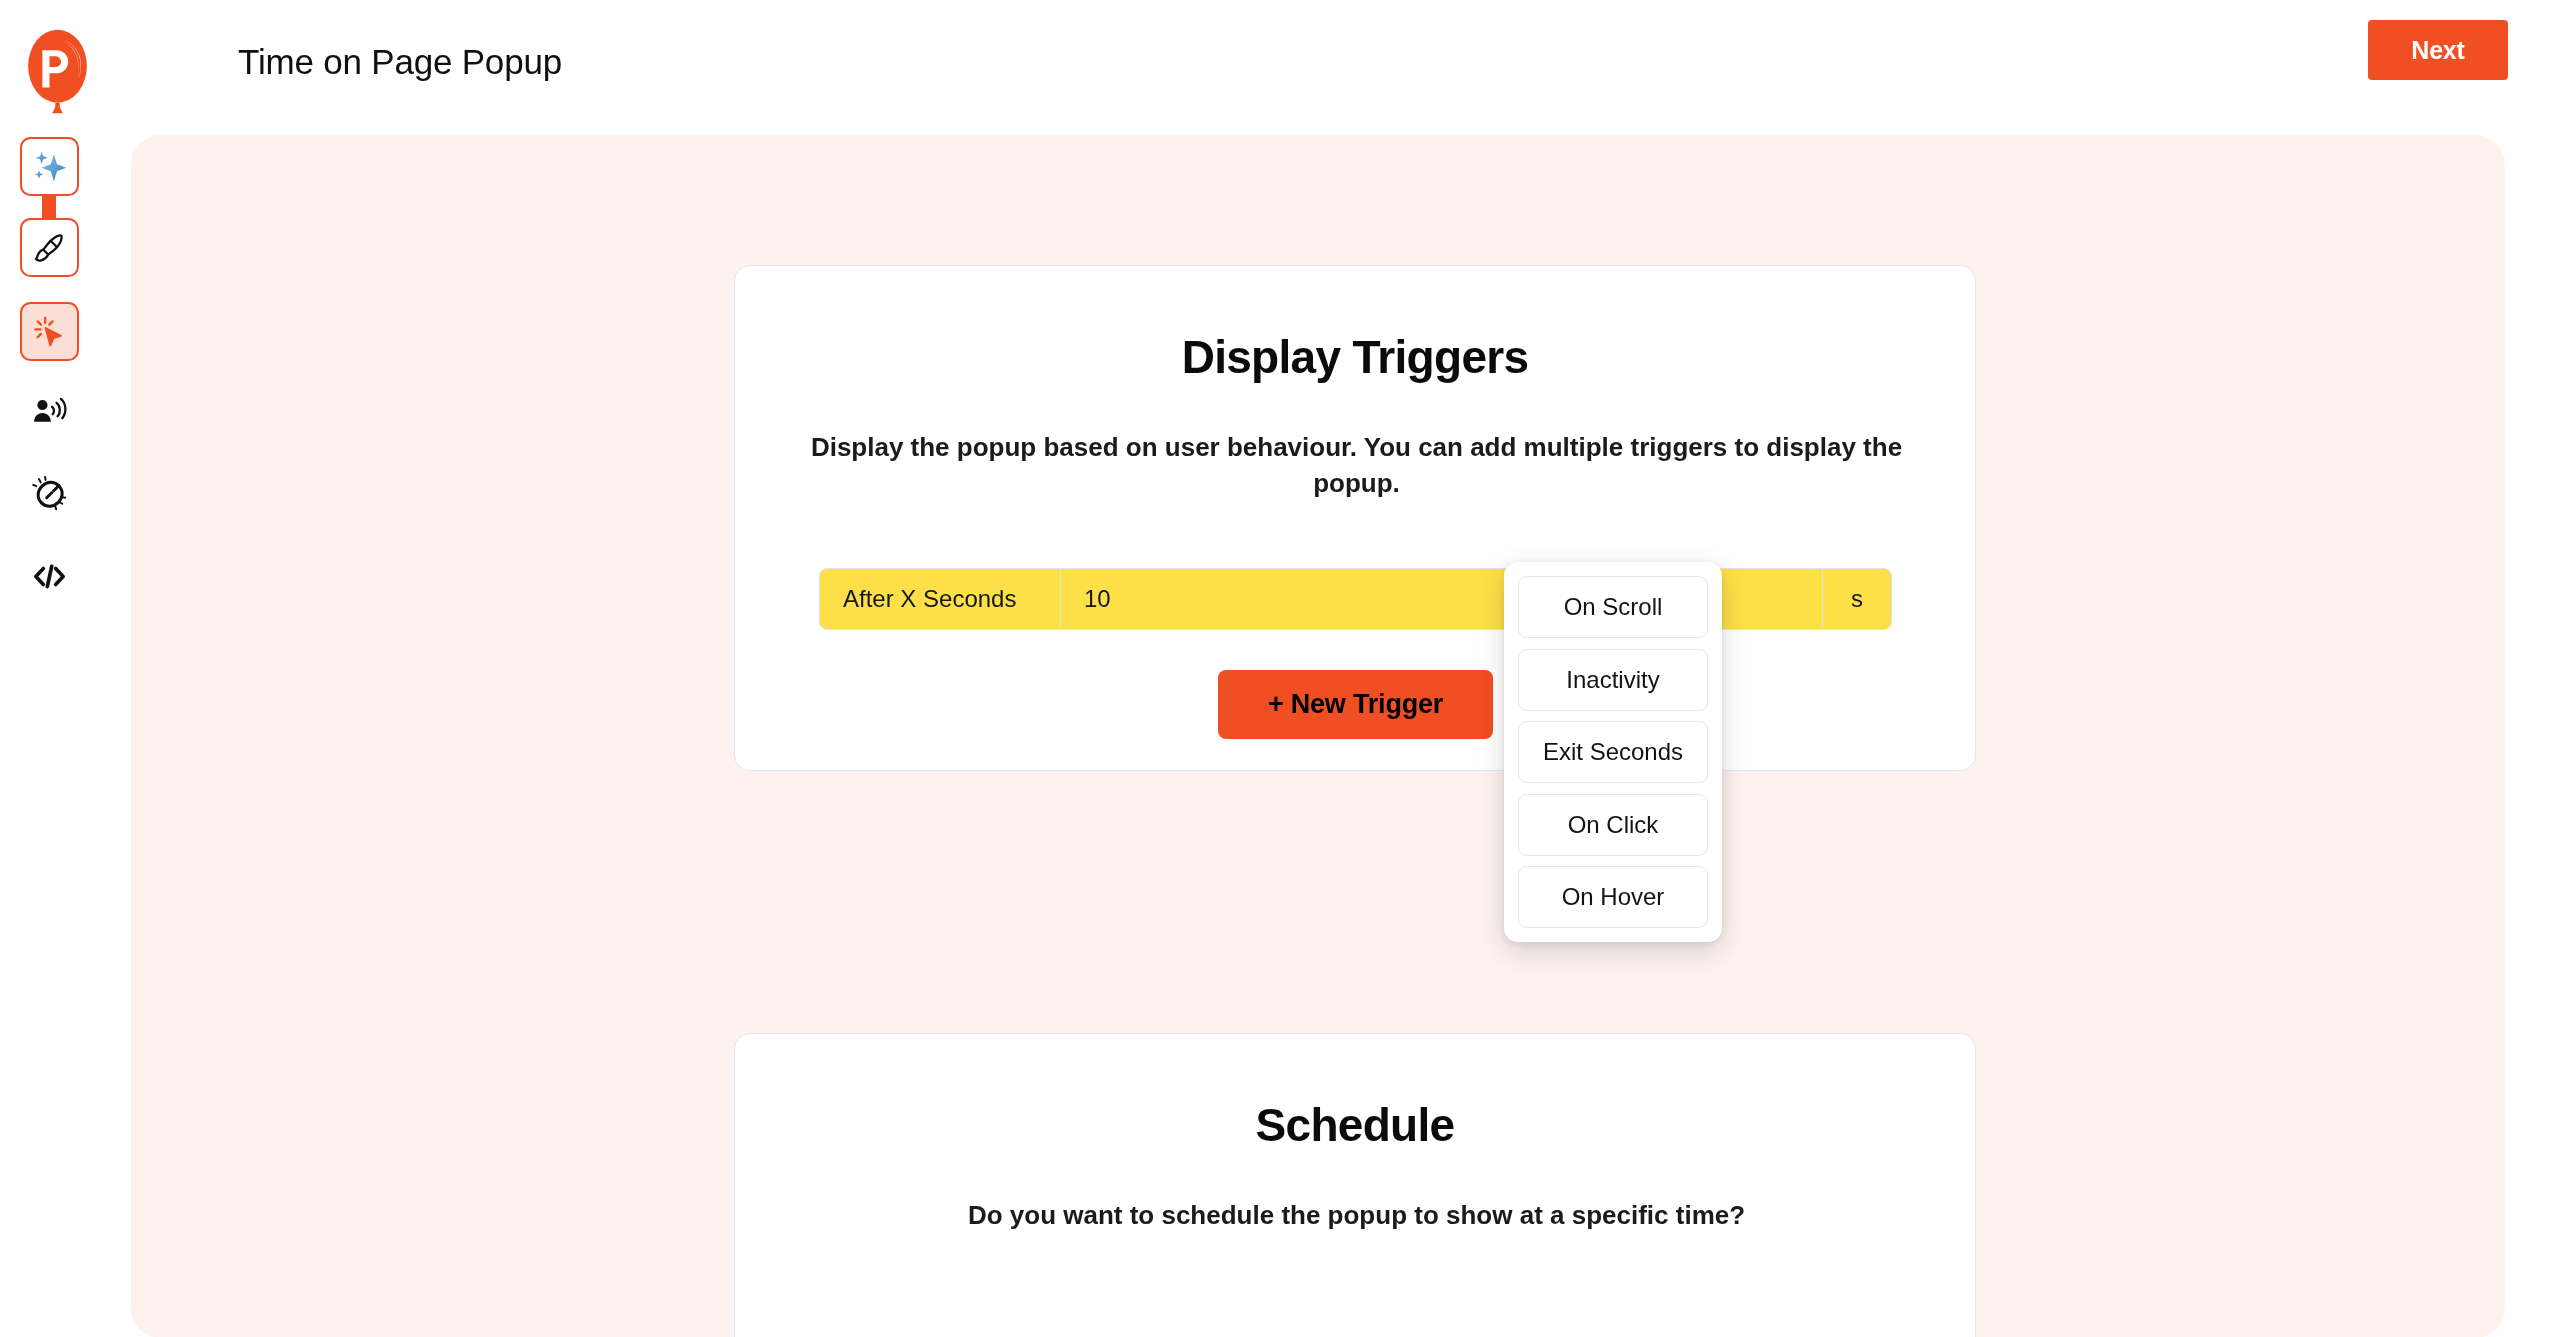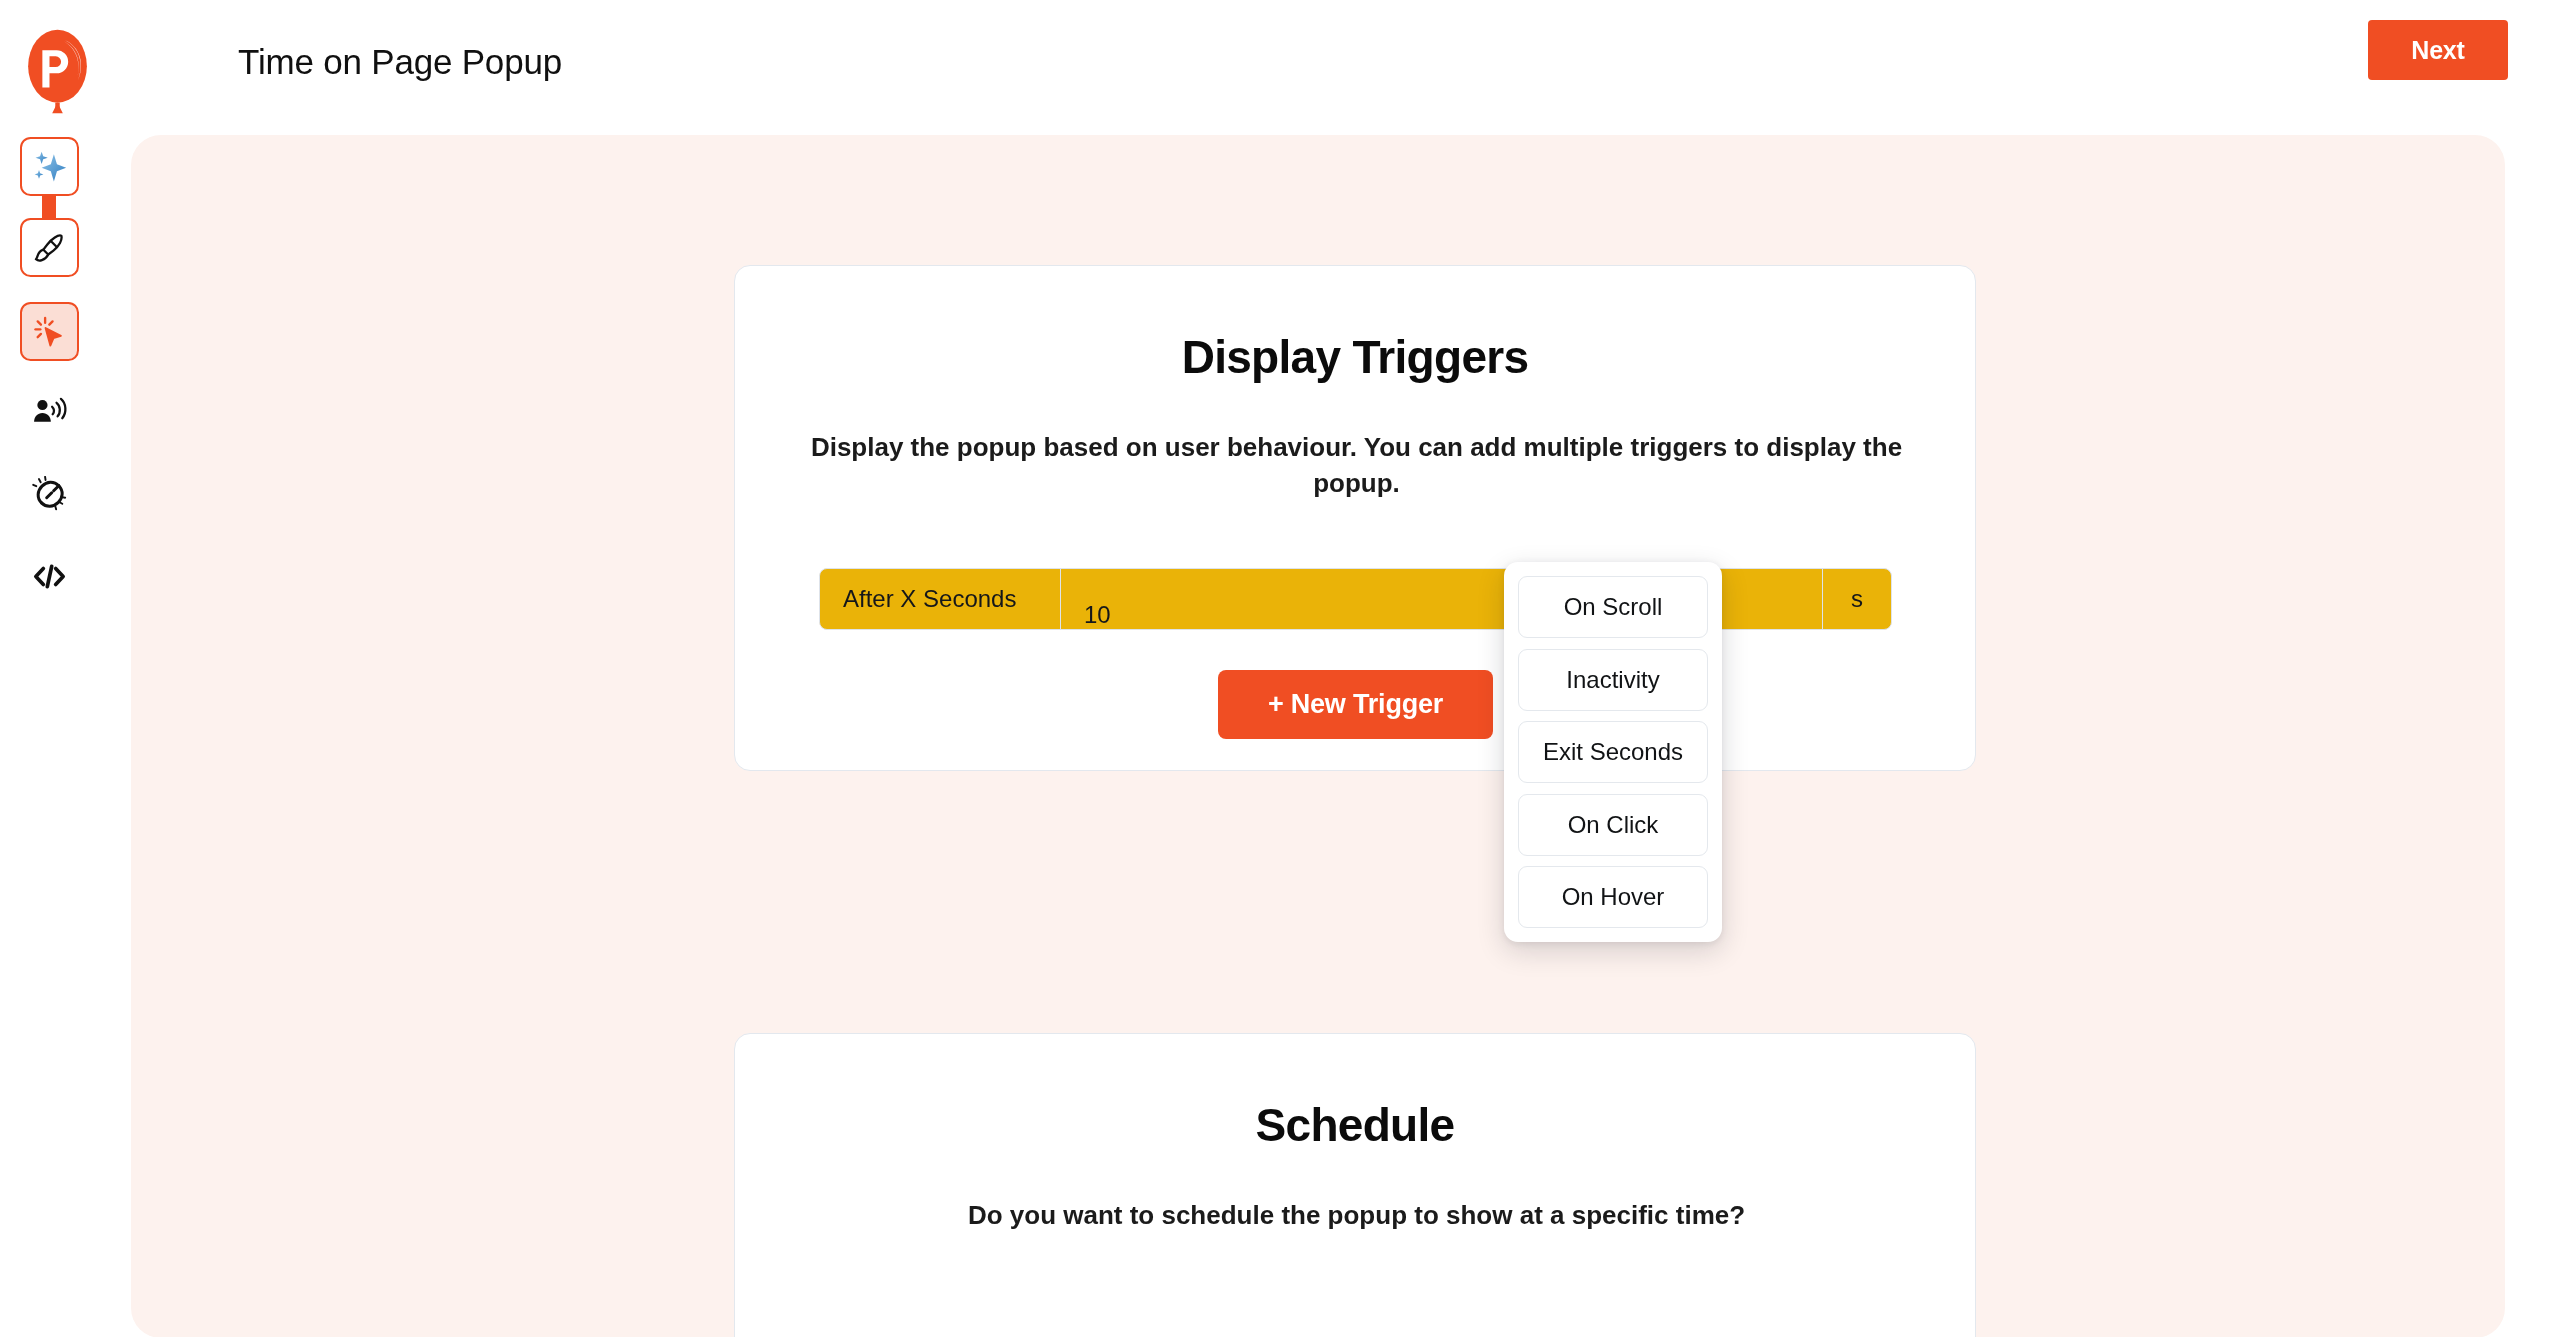--- a/index.html
+++ b/index.html
@@ -152,23 +152,22 @@
   
   #trigger-row {
     position: absolute;
     left: 84px;
     top: 302px;
     width: 1073px;
     height: 62px;
     display: flex;
     border: 1.3px solid #DEE3EA;
     border-radius: 8px;
-    background: #eab308;
+    background: #fde047;
     overflow: hidden;
-    align-items: flex-end;
   }
 
   .trig-cell {
     display: flex;
     align-items: center;
     height: 100%;
     font-size: 24px;
     color: #15171a;
     font-weight: 400;
   }
@@ -196,21 +195,21 @@
 
   #new-trigger-button {
     position: absolute;
     left: 483px;
     top: 404px;
     width: 275px;
     height: 69px;
     background: #F04E23;
     border: none;
     border-radius: 8px;
-    color: #ffffff;
+    color: #000000;
     font-family: "Liberation Sans", sans-serif;
     font-size: 27px;
     font-weight: 700;
     cursor: pointer;
     letter-spacing: -0.2px;
   }
 
   
   #trigger-dropdown {
     position: absolute;

